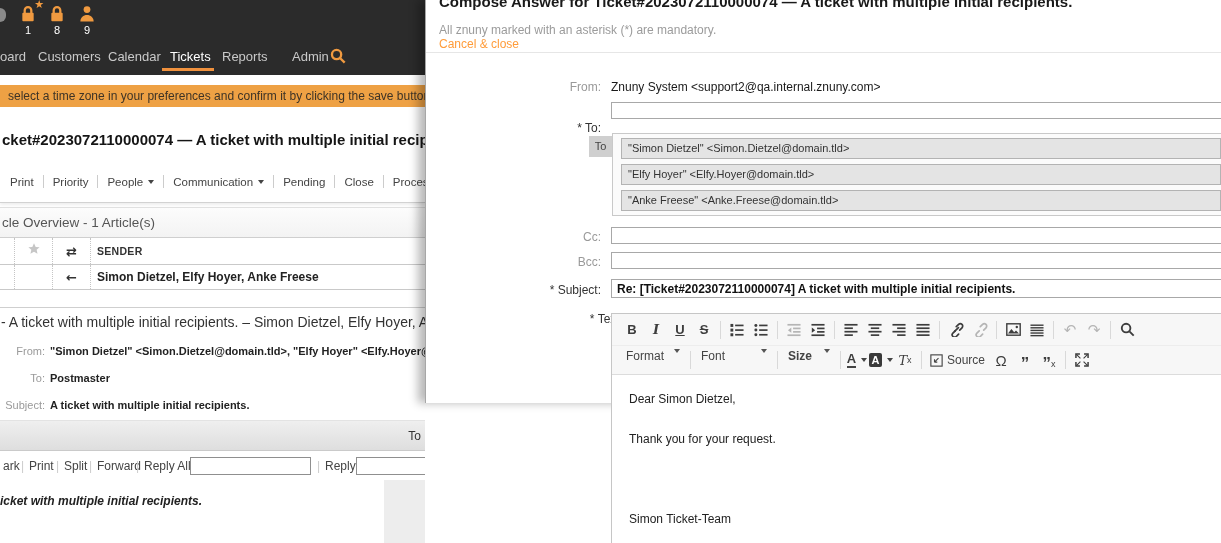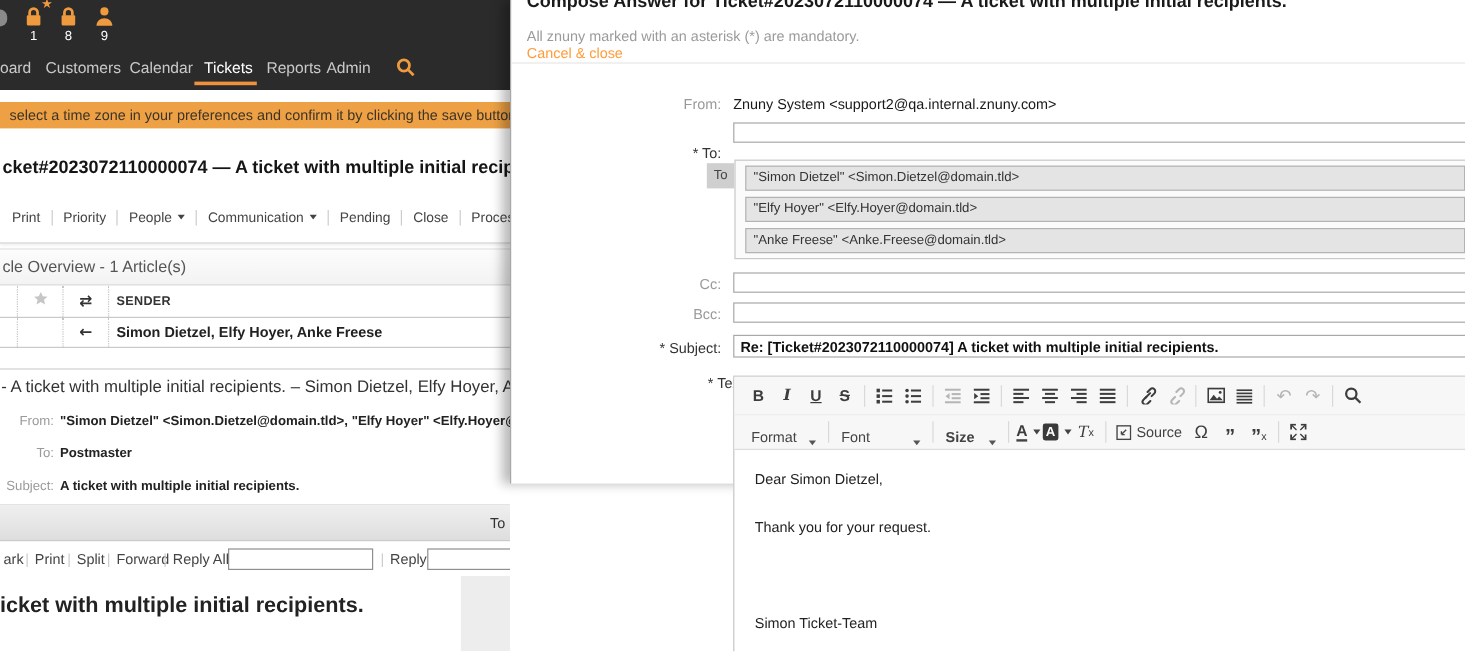--- a/index.html
+++ b/index.html
@@ -49,21 +49,21 @@
   .afield .val { margin-left:5px; font-size:11px; font-weight:bold; color:#222; }
 
   .graybar { position:absolute; left:0; top:420px; width:425px; height:31px; background:linear-gradient(#efefef,#dedede); border-top:1px solid #e3e3e3; border-bottom:1px solid #cacaca; }
   .graybar .gt { position:absolute; right:4px; top:8px; font-size:12px; color:#333; }
 
   .actions { position:absolute; left:0; top:455px; width:425px; height:24px; font-size:12px; color:#444; }
   .actions span.act { position:absolute; top:4px; cursor:pointer; white-space:nowrap; }
   .actions .p { position:absolute; top:4px; color:#ccc; }
   .actions input { position:absolute; top:2px; height:18px; border:1px solid #8f8f8f; background:#fff; font-size:11px; padding:0 3px; }
 
-  .bodytext { position:absolute; left:0; top:494px; font-size:18px; font-weight:bold; color:#222; white-space:nowrap; }
+  .bodytext { position:absolute; left:0; top:494px; font-size:12px; font-weight:bold; color:#222; white-space:nowrap;font-style:italic; }
   .graycorner { position:absolute; left:384px; top:480px; width:41px; height:63px; background:#ededed; }
 
   
   .dialog { position:absolute; left:425px; top:0; width:796px; height:403px; background:#fff; border-left:1px solid #a7a7a7; box-shadow:-7px 0 9px rgba(0,0,0,.28); }
   .dlg-title { position:absolute; left:13px; top:-7px; font-size:15px; font-weight:bold; color:#1a1a1a; white-space:nowrap; }
   .dlg-note { position:absolute; left:13px; top:23px; font-size:12px; color:#9b9b9b; }
   .dlg-cancel { position:absolute; left:13px; top:37px; font-size:12px; color:#ff9c3a; cursor:pointer; }
   .dlg-div { position:absolute; left:0; top:52px; width:796px; border-top:1px solid #e6e6e6; }
 
   .flabel { position:absolute; left:0; width:175px; text-align:right; font-size:12px; white-space:nowrap; }
@@ -83,21 +83,21 @@
   .tbar2 { height:30px; border-top:1px solid #ededed; border-bottom:1px solid #dcdcdc; }
   .ti { width:24px; height:22px; display:flex; align-items:center; justify-content:center; color:#3d3d3d; font-size:13px; cursor:pointer; flex:none; }
   .ti.dis { color:#b5b5b5; cursor:default; }
   .ti svg { display:block; }
   .ti-b { font-weight:bold; }
   .ti-i { font-style:italic; font-family:"DejaVu Serif", serif; font-weight:bold; }
   .ti-u { text-decoration:underline; font-weight:bold; }
   .ti-s { text-decoration:line-through; font-weight:bold; }
   .ti-undo { font-family:"DejaVu Sans", sans-serif; font-size:15px; }
   .tsep { width:1px; height:18px; background:#d9d9d9; margin:0 4px; flex:none; }
-  .ed-dd { display:flex; align-items:flex-end; justify-content:space-between; padding:0 6px; height:22px; color:#444; font-size:12px; cursor:pointer; flex:none; }
+  .ed-dd { display:flex; align-items:flex-start; justify-content:space-between; padding:0 6px; height:22px; color:#444; font-size:12px; cursor:pointer; flex:none; }
   .ed-dd .caret { border-top-color:#555; margin-left:6px; }
   .dd-format { width:66px; } .dd-font { width:78px; } .dd-size { width:54px;font-weight:bold; }
   .colA { font-weight:bold; font-size:13px; color:#3d3d3d; border-bottom:2.5px solid #444; line-height:1; padding-bottom:1px; }
   .bgA { background:#3a3a3a; color:#fff; font-weight:bold; font-size:11px; padding:1px 3px; border-radius:2px; }
   .rf { font-size:13px; color:#3d3d3d; }
   .rf i { font-family:"DejaVu Serif", serif; }
   .rf sub { font-size:9px; }
   .src { display:flex; align-items:center; gap:4px; color:#444; font-size:12px; cursor:pointer; padding:0 4px; flex:none; }
   .omega { font-size:15px; }
   .quot { font-size:17px; font-weight:bold; line-height:10px; padding-top:7px; }
@@ -142,21 +142,21 @@
             </svg>
         </span>
         <span class="cnt">9</span>
       </div>
 
       <span class="nav-item" style="left:0px;">oard</span>
       <span class="nav-item" style="left:38px;">Customers</span>
       <span class="nav-item" style="left:108px;">Calendar</span>
       <span class="nav-item active" style="left:170px;">Tickets</span>
       <span class="nav-item" style="left:222px;">Reports</span>
-      <span class="nav-item" style="left:272px;">Admin</span>
+      <span class="nav-item" style="left:292px;">Admin</span>
       <div class="nav-underline"></div>
       <span class="nav-search">
         <svg width="16" height="16" viewBox="0 0 18 18" fill="none" stroke="#f09a40" stroke-width="2.6">
             <circle cx="7.4" cy="7.4" r="5.2"></circle>
             <path d="M11.5 11.5 16.5 16.5"></path>
           </svg>
       </span>
     </div>
 
     <div class="warnbar">

